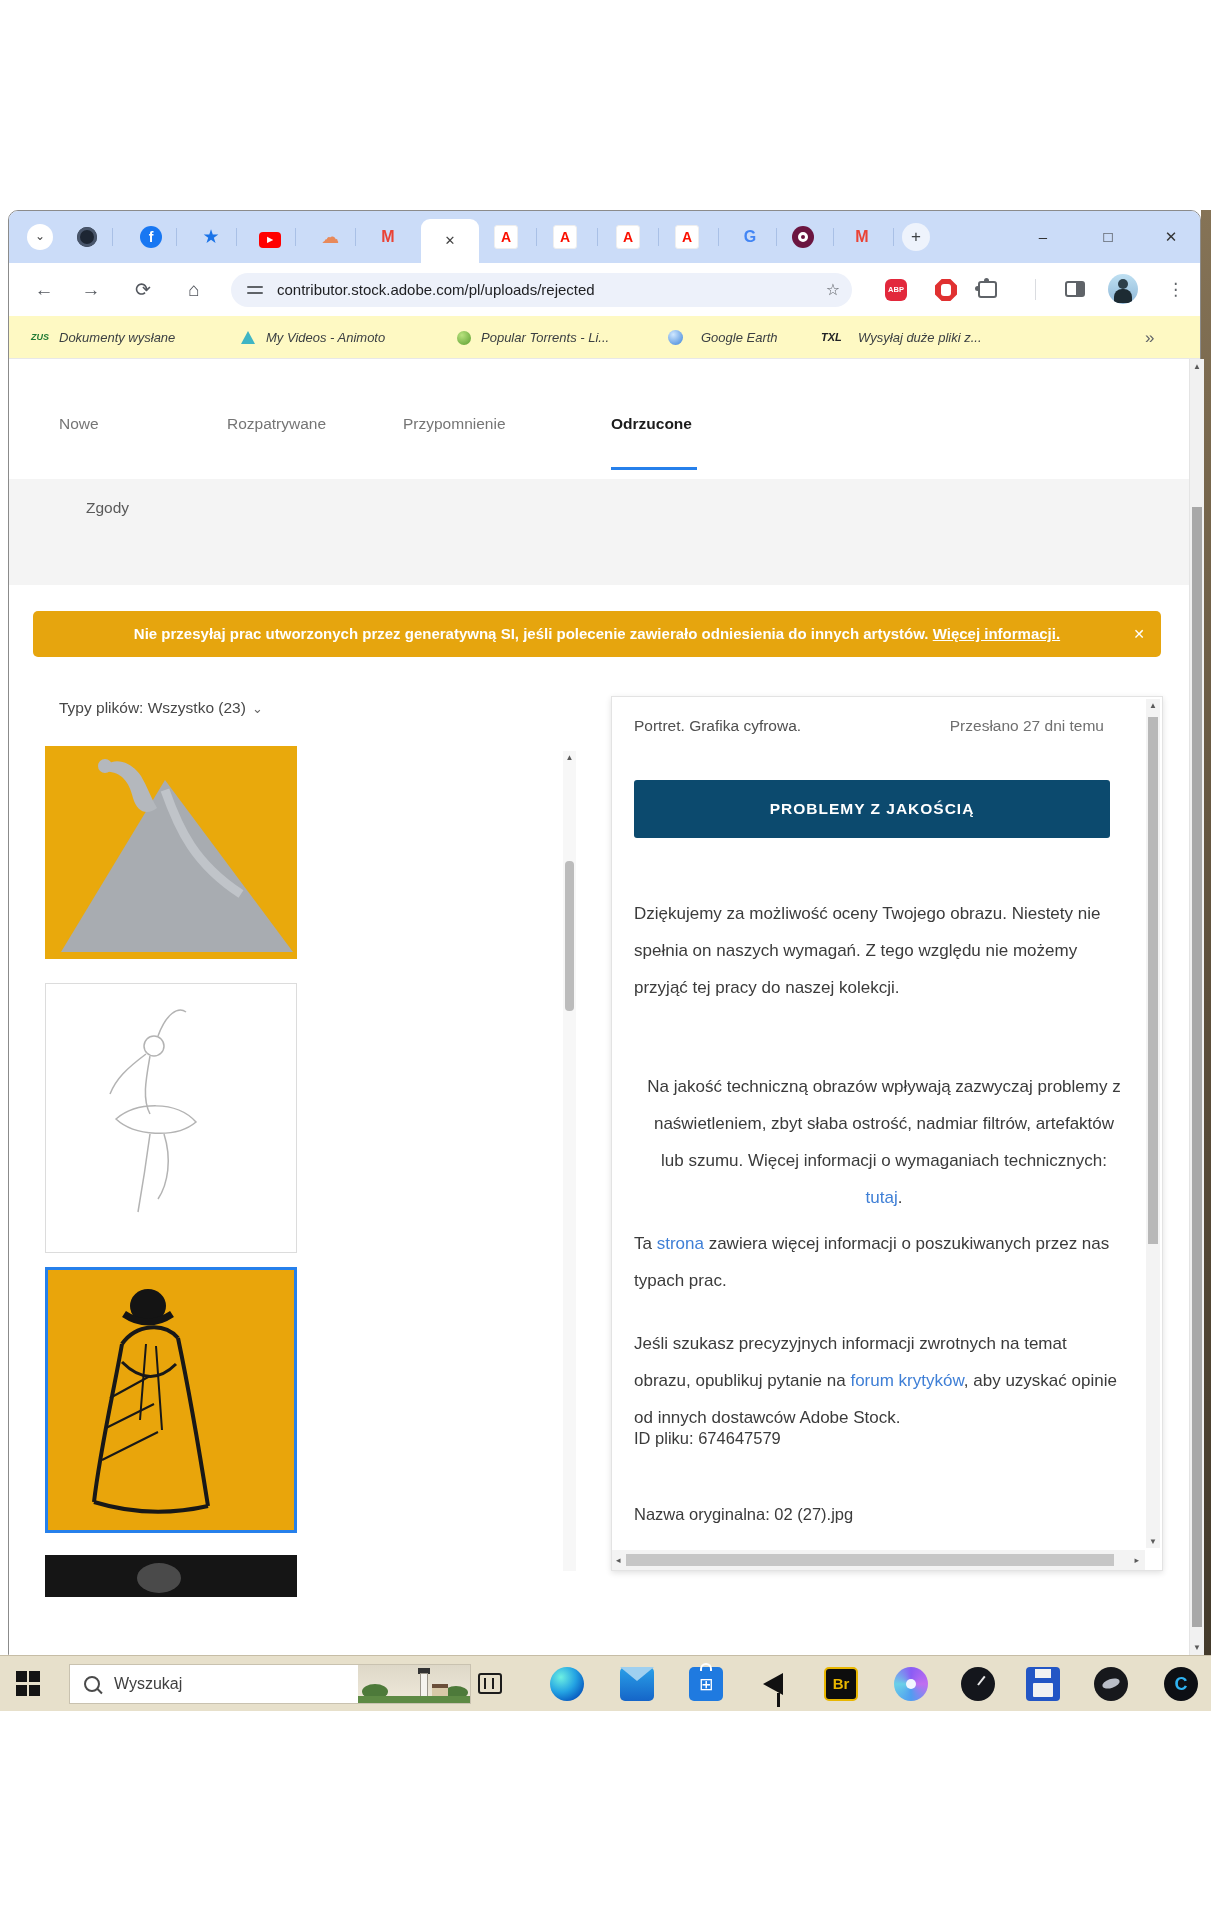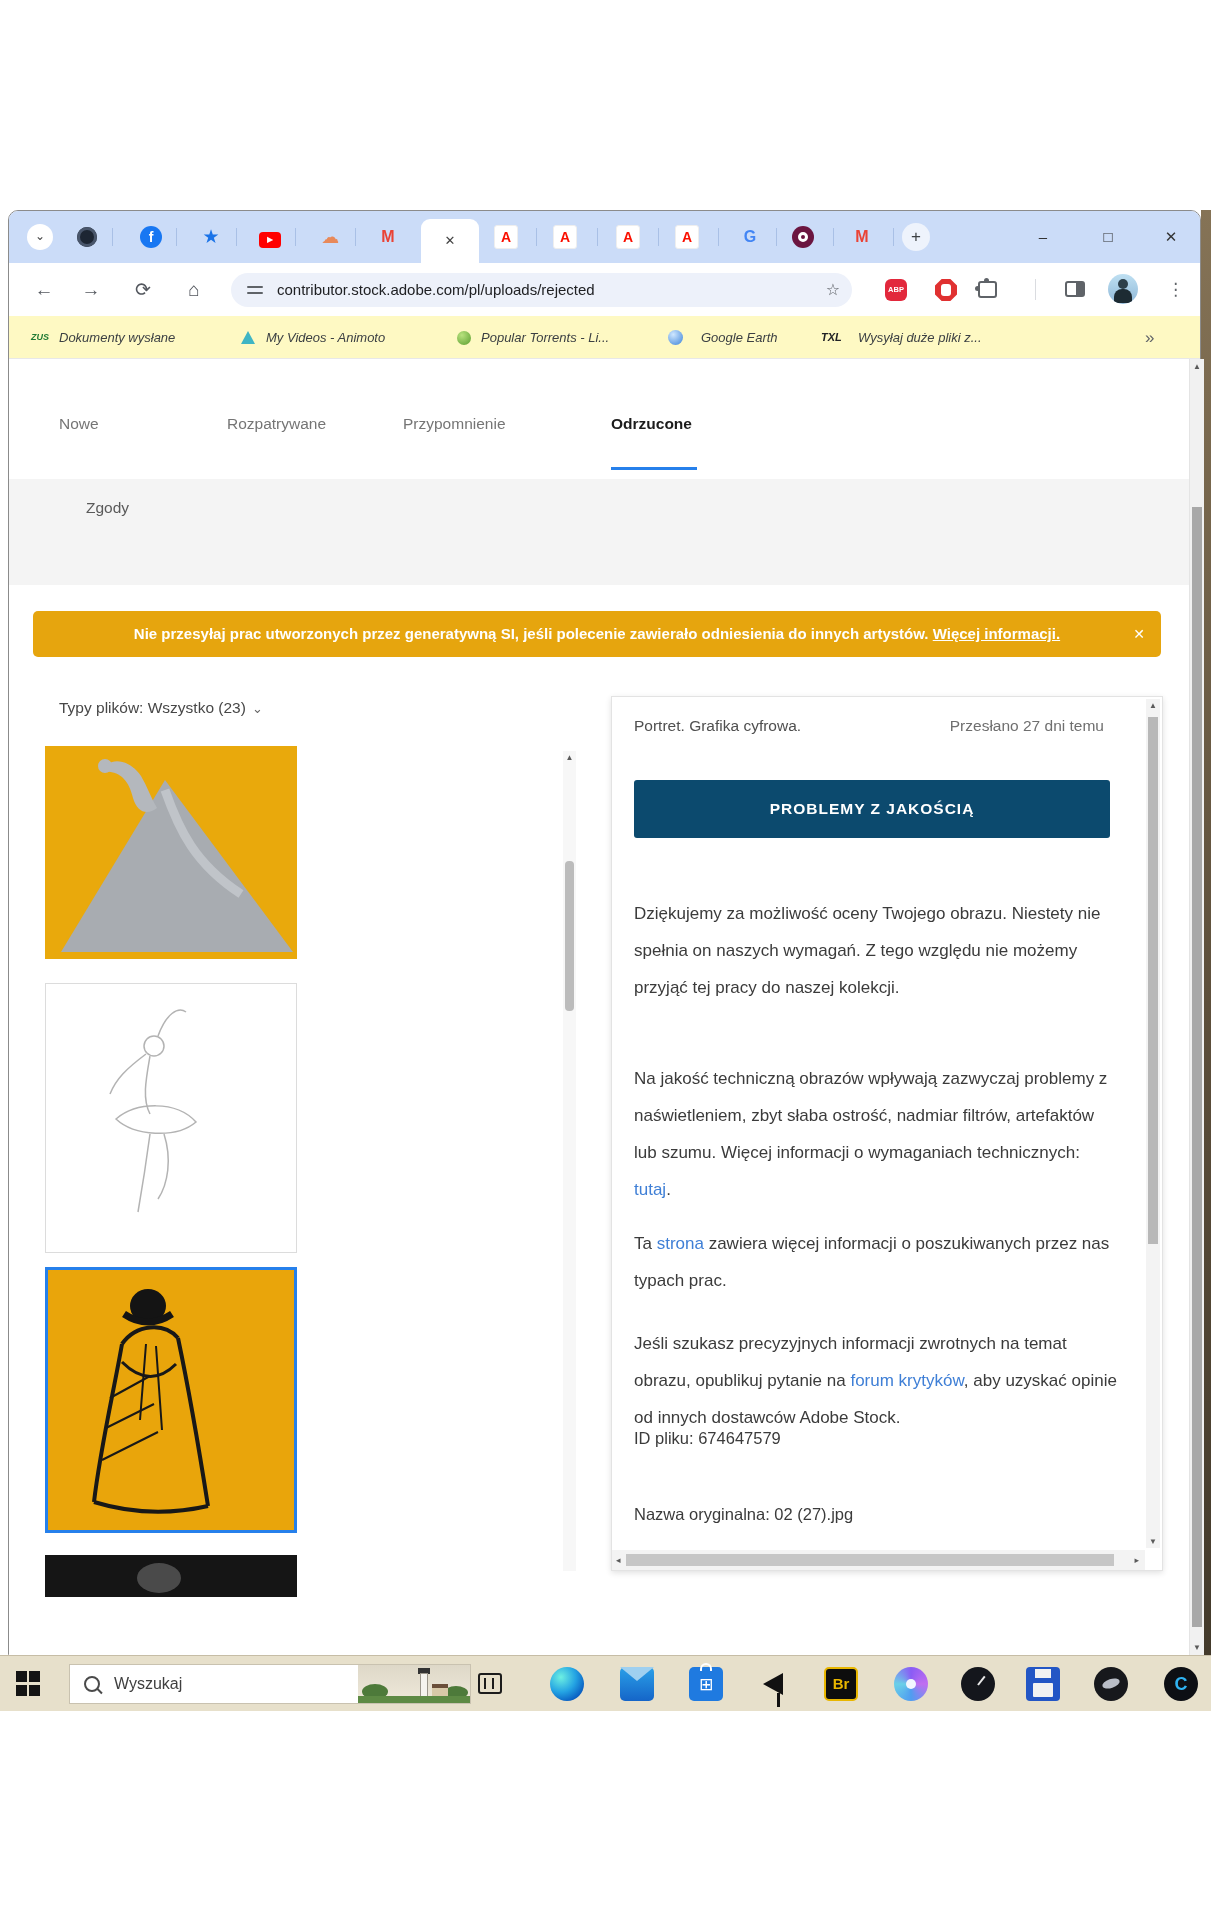--- a/index.html
+++ b/index.html
@@ -290,21 +290,21 @@
         <span class="sarrow" style="position:absolute;top:2px;">▲</span>
         <div class="minithumb"></div>
       </div>
 
       <div class="panel">
         <span class="ptitle">Portret. Grafika cyfrowa.</span>
         <span class="pdate">Przesłano 27 dni temu</span>
         <div class="rejbtn">PROBLEMY Z JAKOŚCIĄ</div>
 
         <p class="para" style="top:198px;margin:0;">Dziękujemy za możliwość oceny Twojego obrazu. Niestety nie spełnia on naszych wymagań. Z tego względu nie możemy przyjąć tej pracy do naszej kolekcji.</p>
-        <p class="para" style="top:363px;margin:0;"><span>Na jakość techniczną obrazów wpływają zazwyczaj problemy z naświetleniem, zbyt słaba ostrość, nadmiar filtrów, artefaktów lub szumu. Więcej informacji o wymaganiach technicznych: </span><a href="#">tutaj</a><span>.</span></p>
+        <p class="para" style="top:363px;margin:8px;text-align:center;"><span>Na jakość techniczną obrazów wpływają zazwyczaj problemy z naświetleniem, zbyt słaba ostrość, nadmiar filtrów, artefaktów lub szumu. Więcej informacji o wymaganiach technicznych: </span><a href="#">tutaj</a><span>.</span></p>
         <p class="para" style="top:528px;margin:0;"><span>Ta </span><a href="#">strona</a><span> zawiera więcej informacji o poszukiwanych przez nas typach prac.</span></p>
         <p class="para" style="top:628px;margin:0;"><span>Jeśli szukasz precyzyjnych informacji zwrotnych na temat obrazu, opublikuj pytanie na </span><a href="#">forum krytyków</a><span>, aby uzyskać opinie od innych dostawców Adobe Stock.</span></p>
 
         <span class="meta" style="top:732px;">ID pliku: 674647579</span>
         <span class="meta" style="top:808px;">Nazwa oryginalna: 02 (27).jpg</span>
 
         <div class="pvtrack">
           <span class="sarrow" style="position:absolute;top:2px;">▲</span>
           <div class="pvthumb"></div>
           <span class="sarrow" style="position:absolute;bottom:2px;">▼</span>

